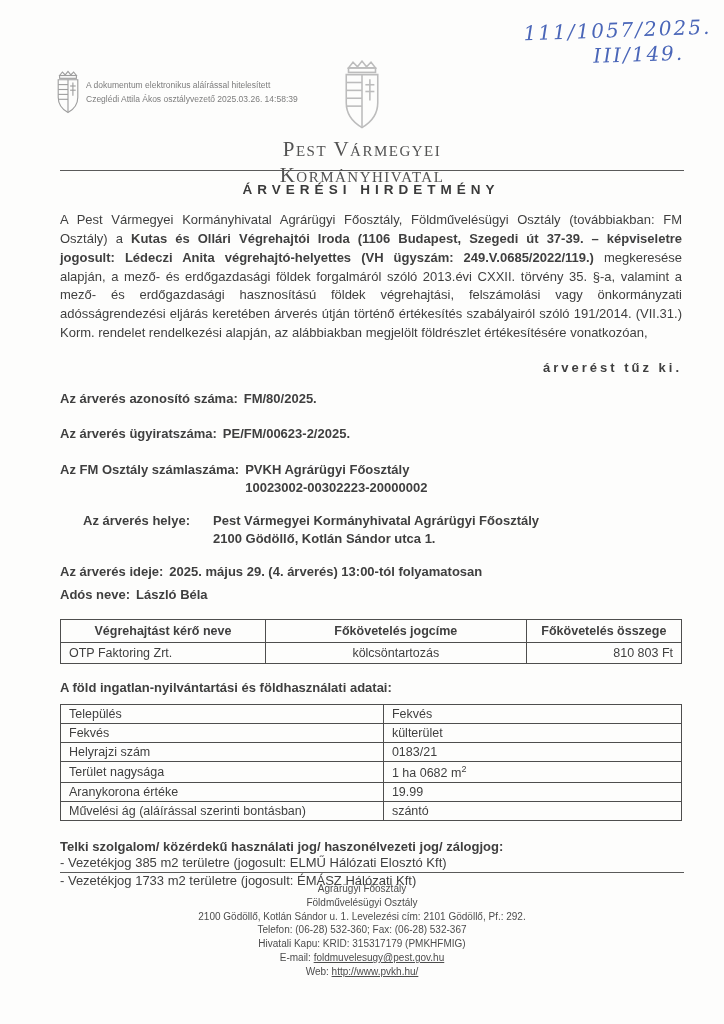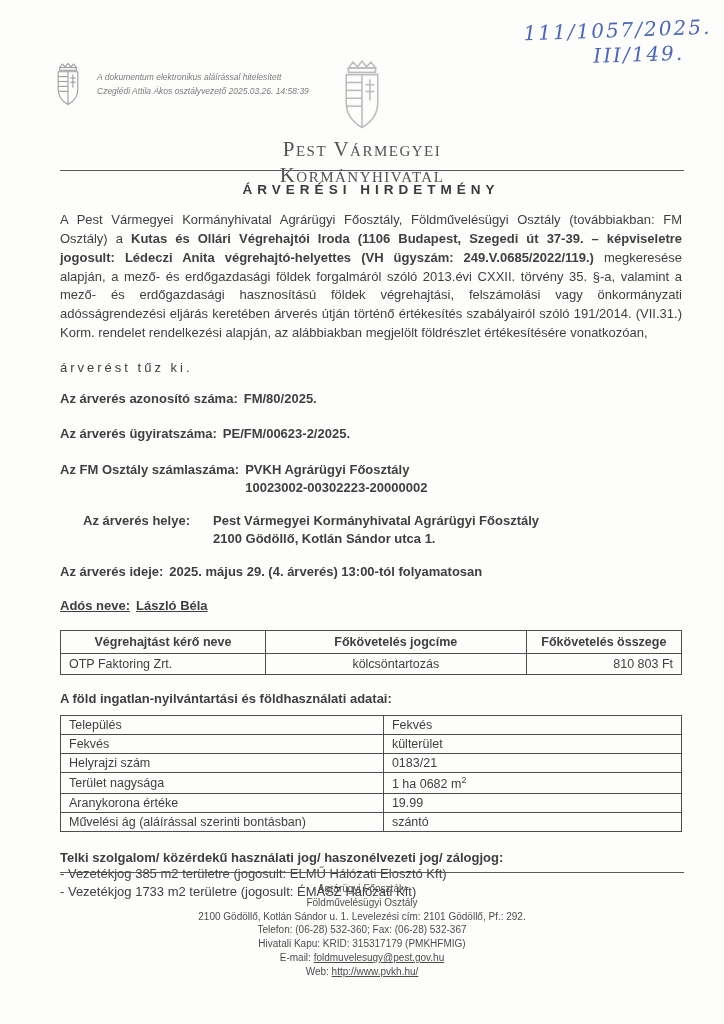--- a/index.html
+++ b/index.html
@@ -9,22 +9,22 @@
     width:724px; height:1024px;
     margin:0 auto;
     background:#fdfdfc;
     font-family:"Liberation Sans", sans-serif;
     color:#3f3f3f;
     overflow:hidden;
   }
 
   
   .eseal {
-    position:absolute; left:54px; top:62px;
-    display:flex; align-items:center; gap:15px;font-style:italic;
+    position:absolute; left:54px; top:70px;
+    display:flex; align-items:center; gap:4px;
   }
   .eseal svg { color:#9e9e9e; }
   .eseal-text { font-size:8.5px; color:#7c7c7c; line-height:1.6; }
 
   .crest-block {
     position:absolute; left:0; right:0; top:60px;
     text-align:center;
   }
   .crest-block svg { color:#bcbcbc; display:inline-block; }
   .org-name {
@@ -52,21 +52,21 @@
   .content {
     position:absolute; left:60px; right:42px; top:182px;
     font-size:13px;
   }
   .doc-title {
     text-align:center; font-weight:bold; font-size:13.5px;
     letter-spacing:5px; color:#3a3a3a; margin-bottom:14px;
   }
   .intro { text-align:justify; line-height:1.45; }
   .proclaim {
-    text-align:left; font-weight:normal; letter-spacing:3px;
+    text-align:right; font-weight:bold; letter-spacing:3px;
     margin:17px 0 15px 0;
   }
   .pair { display:flex; font-weight:bold; margin-top:15px; line-height:1.35; }
   .pair .lbl { white-space:nowrap;text-align:center; }
   .pair .val { margin-left:6px; }
   .pair.venue .lbl { width:153px; }
   .pair.venue .val { margin-left:0; }
 
   
   table { border-collapse:collapse; width:100%; font-size:12.5px; color:#3f3f3f; }
@@ -180,21 +180,21 @@
         <span style="display:block;">Pest Vármegyei Kormányhivatal Agrárügyi Főosztály</span>
         <span style="display:block;">2100 Gödöllő, Kotlán Sándor utca 1.</span>
       </span>
     </div>
 
     <div class="pair" style="margin-top:16px;">
       <span class="lbl">Az árverés ideje:</span>
       <span class="val">2025. május 29. (4. árverés) 13:00-tól folyamatosan</span>
     </div>
 
-    <div class="pair" style="margin-top:16px;text-decoration:underline;">
+    <div class="pair" style="margin-top:5px;">
       <span class="lbl">Adós neve:</span>
       <span class="val">László Béla</span>
     </div>
 
     <table class="claims">
       <tbody>
           <tr>
         <th class="c-left">Végrehajtást kérő neve</th>
         <th class="c-mid">Főkövetelés jogcíme</th>
         <th class="c-right">Főkövetelés összege</th>

